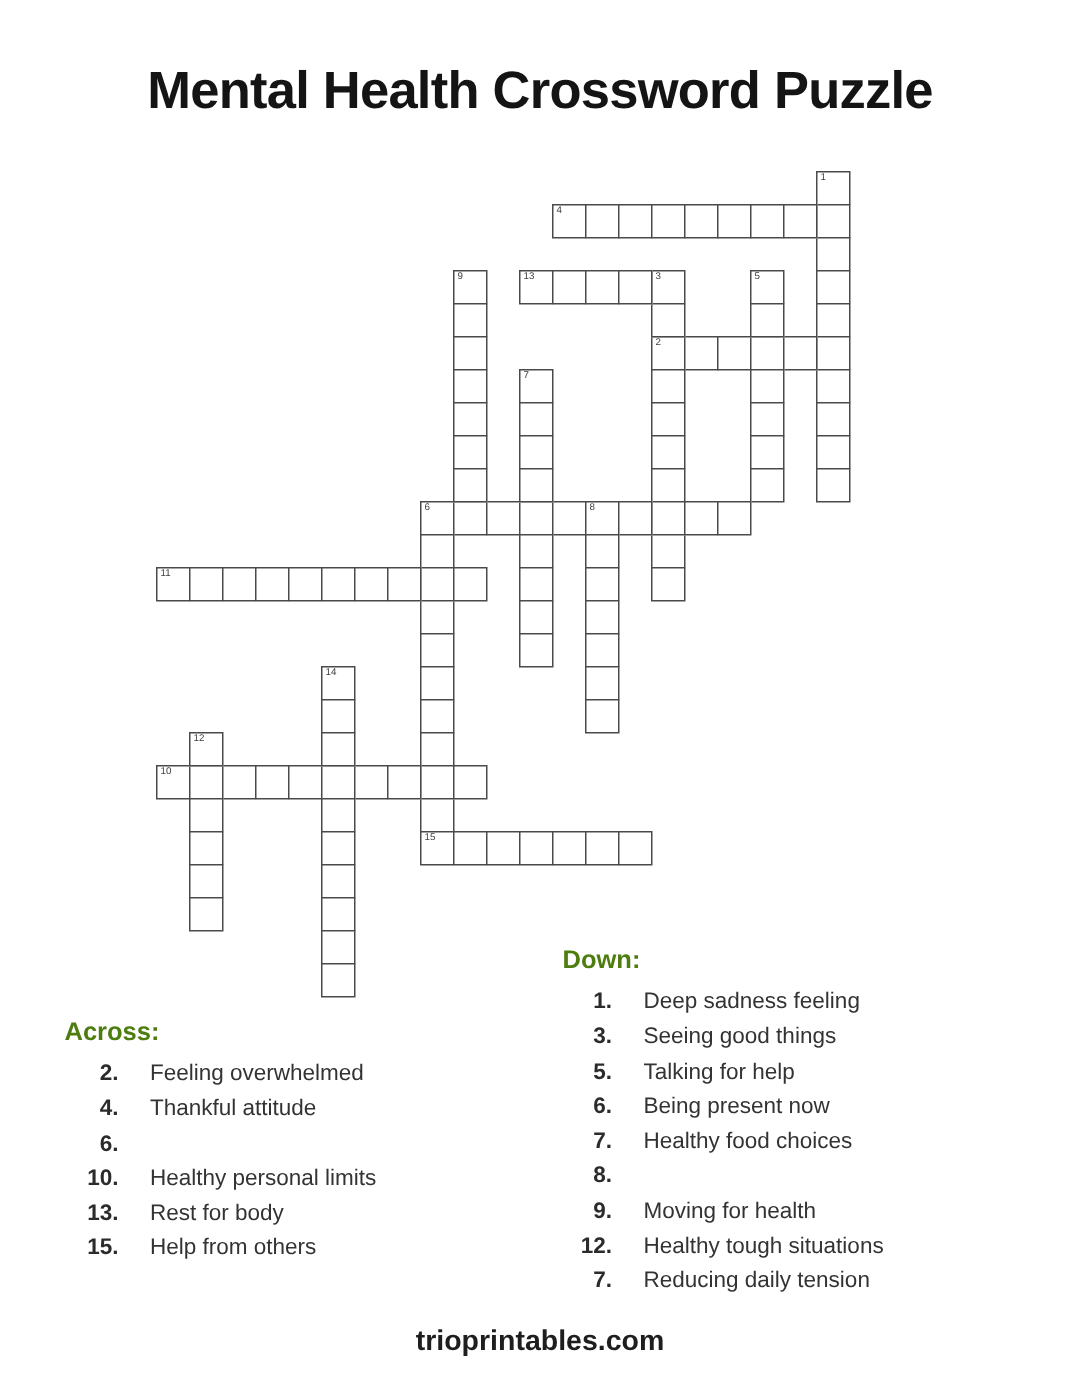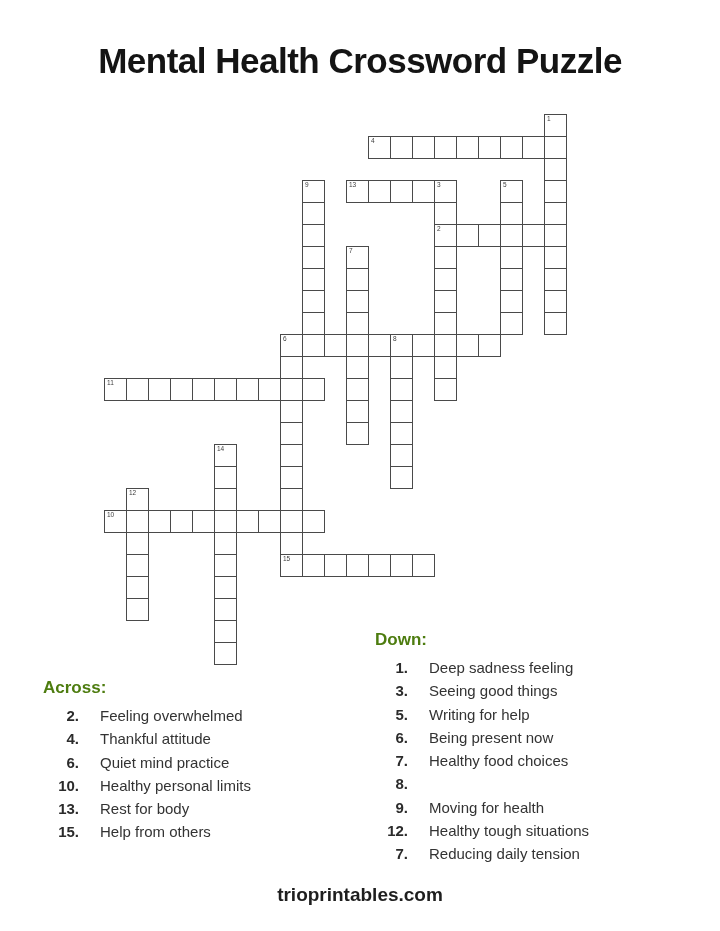--- a/index.html
+++ b/index.html
@@ -248,21 +248,20 @@
         <div class="clue">
           <span class="clue-num">2.</span>
           <span class="clue-text">Feeling overwhelmed</span>
         </div>
         <div class="clue">
           <span class="clue-num">4.</span>
           <span class="clue-text">Thankful attitude</span>
         </div>
         <div class="clue">
           <span class="clue-num">6.</span>
-          <span class="clue-text">Quiet mind practice</span>
         </div>
         <div class="clue">
           <span class="clue-num">10.</span>
           <span class="clue-text">Healthy personal limits</span>
         </div>
         <div class="clue">
           <span class="clue-num">13.</span>
           <span class="clue-text">Rest for body</span>
         </div>
         <div class="clue">
@@ -278,21 +277,21 @@
         <div class="clue">
           <span class="clue-num">1.</span>
           <span class="clue-text">Deep sadness feeling</span>
         </div>
         <div class="clue">
           <span class="clue-num">3.</span>
           <span class="clue-text">Seeing good things</span>
         </div>
         <div class="clue">
           <span class="clue-num">5.</span>
-          <span class="clue-text">Writing for help</span>
+          <span class="clue-text">Talking for help</span>
         </div>
         <div class="clue">
           <span class="clue-num">6.</span>
           <span class="clue-text">Being present now</span>
         </div>
         <div class="clue">
           <span class="clue-num">7.</span>
           <span class="clue-text">Healthy food choices</span>
         </div>
         <div class="clue">

